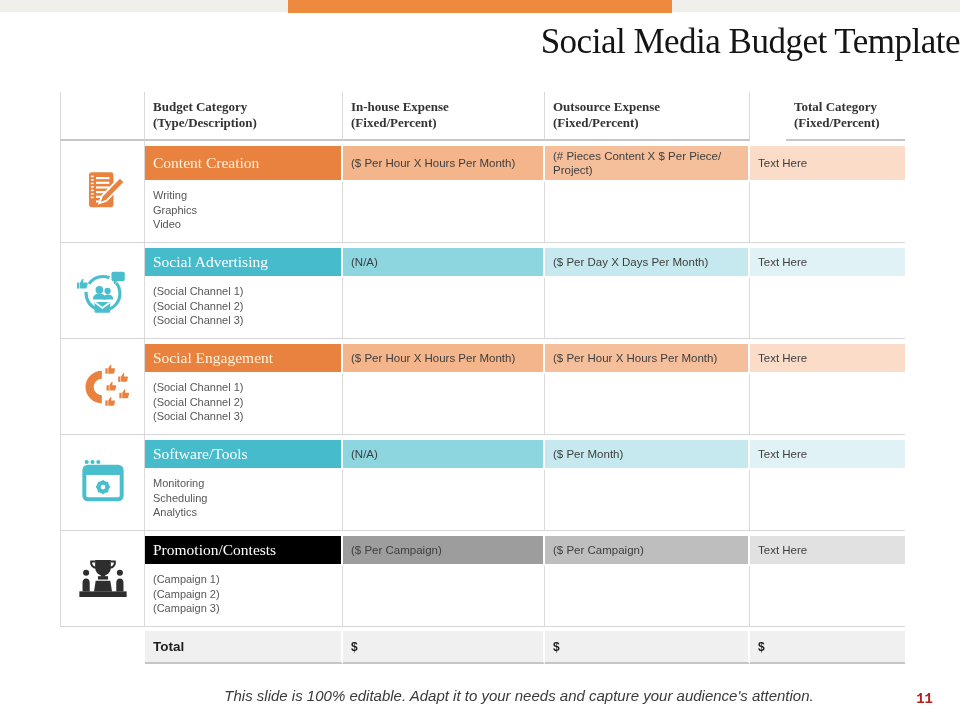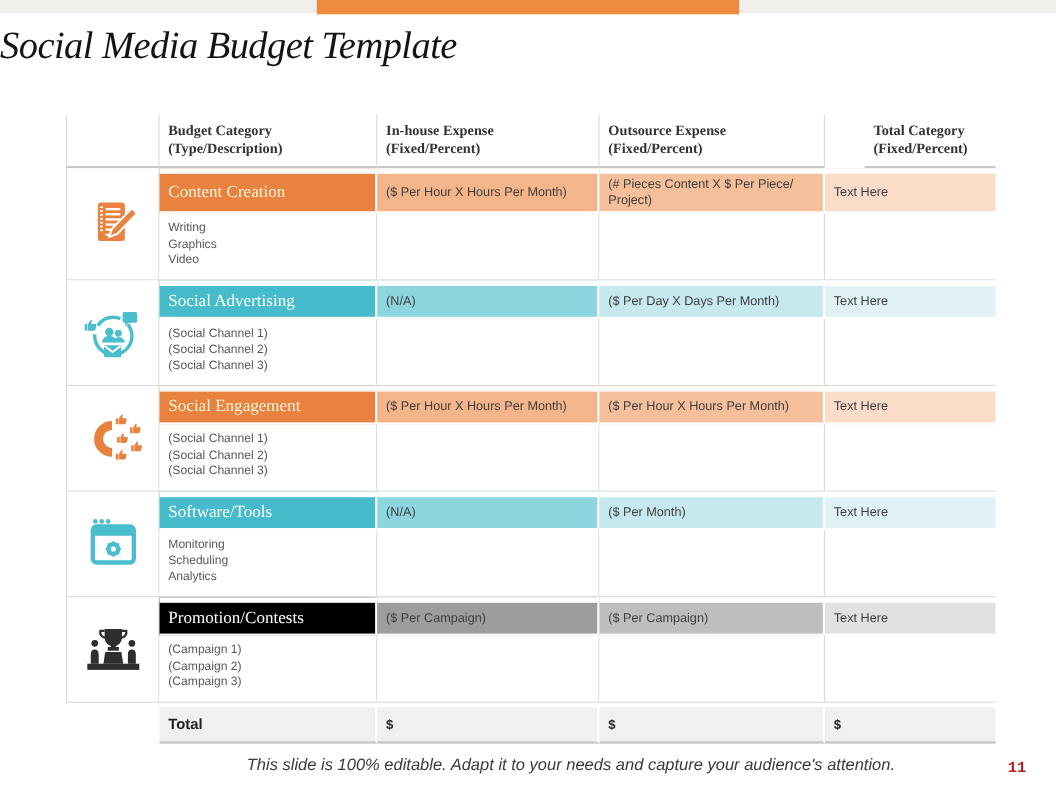--- a/index.html
+++ b/index.html
@@ -3,25 +3,25 @@
 <meta charset="utf-8">
 <style>
   html,body{margin:0;padding:0;}
   body{
     width:960px;height:720px;position:relative;overflow:hidden;
     background:#ffffff;font-family:"Liberation Sans",sans-serif;
   }
   .top-strip{position:absolute;top:0;left:0;width:960px;height:12px;background:#F1EFEC;}
   .top-accent-bar{position:absolute;top:0;left:288px;width:384px;height:13px;background:#EE8A3D;}
   .slide-title{
-    position:absolute;top:22px;left:0;width:960px;text-align:left;
-    font-family:"Liberation Serif",serif;font-size:35px;color:#141414;letter-spacing:-0.5px;font-style:italic;
+    position:absolute;top:22px;left:0;width:960px;text-align:right;
+    font-family:"Liberation Serif",serif;font-size:35px;color:#141414;letter-spacing:-0.5px;
   }
   .budget-table{
-    position:absolute;left:60px;top:104px;width:845px;
+    position:absolute;left:60px;top:92px;width:845px;
     display:grid;grid-template-columns:85px 198px 202px 205px 155px;
   }
   .h-cell{
     box-sizing:border-box;height:49px;padding:7px 4px 4px 8px;
     font-family:"Liberation Serif",serif;font-weight:bold;font-size:13px;line-height:16px;
     color:#333333;white-space:pre-line;
     border-right:1px solid #DADADA;border-bottom:2px solid #C6C6C6;
   }
   .h-icon{border-left:1px solid #DADADA;}
   .h-last{border-right:none;margin-left:36px;}

